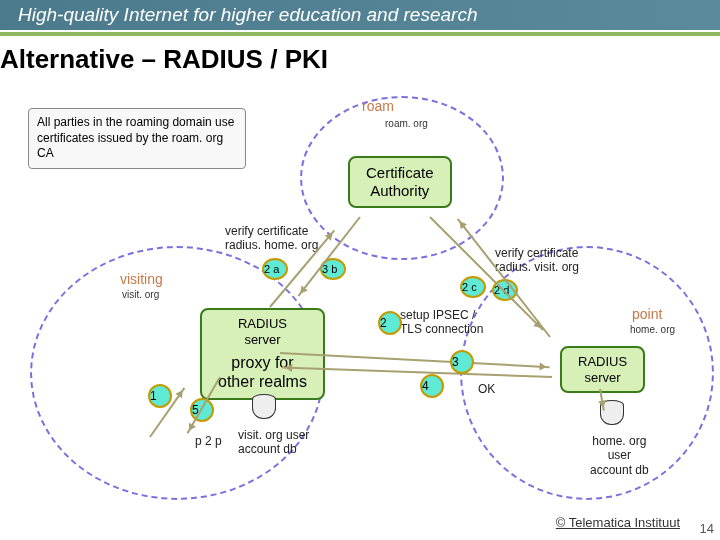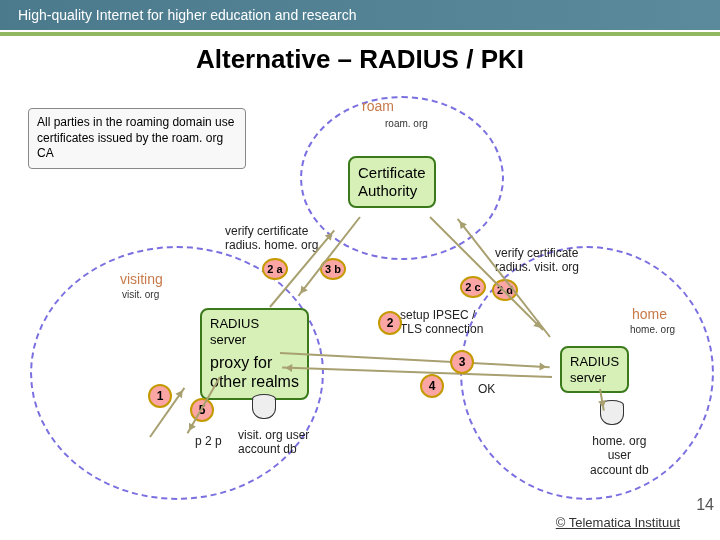--- a/index.html
+++ b/index.html
@@ -1,39 +1,39 @@
 <!DOCTYPE html>
 <html><head>
 <meta charset="utf-8">
 <style>
   html,body{margin:0;padding:0;width:720px;height:540px;font-family:Arial,Helvetica,sans-serif;background:#fff;overflow:hidden}
   .header{width:100%;height:30px;background:linear-gradient(to right,#4a7a8c 0%,#5a8a9c 100%);display:flex;align-items:center;color:#fff;font-size:12px}
   .logo{background:#fff;color:#1a4a6c;font-weight:bold;font-size:14px;padding:3px 8px;margin-left:4px;letter-spacing:1px}
   .logo sup{color:#d88;font-size:10px}
-  .tagline{margin-left:18px;font-size:14px}
+  .tagline{margin-left:18px;font-style:italic;font-size:19px}
   .hr-green{height:4px;background:#8fb860;margin-top:2px}
   .stage{position:relative;width:720px;height:500px}
-  .title{position:absolute;top:8px;width:100%;text-align:center;font-size:26px;font-weight:bold;font-family:Verdana,Arial,sans-serif}
+  .title{position:absolute;top:8px;width:100%;text-align:left;font-size:26px;font-weight:bold;font-family:Verdana,Arial,sans-serif}
   .note{position:absolute;border:1px solid #888;border-radius:4px;background:#f8f8f8;padding:6px 8px;font-size:12px;line-height:1.3}
   .circle{position:absolute;border:2px dashed #7a6fe0;border-radius:50%}
   .domain-label{position:absolute;color:#c77a4a;font-size:14px}
   .domain-sub{position:absolute;font-size:10px;color:#333}
-  .greenbox{position:absolute;background:#d6f0b8;border:2px solid #3a7a1a;border-radius:8px;padding:6px 8px;font-size:13px;text-align:left;line-height:1.2}
+  .greenbox{position:absolute;background:#d6f0b8;border:2px solid #3a7a1a;border-radius:8px;padding:6px 16px;font-size:13px;text-align:center;line-height:1.2}
   .greenbox.big{font-size:15px}
   .txt{position:absolute;font-size:12px;line-height:1.2;color:#222}
   .txt.right{text-align:right}
-  .numcircle{position:absolute;width:20px;height:20px;border:2px solid #c49a00;border-radius:50%;background:#fca5a5;font-size:12px;text-align:center;line-height:20px;font-weight:bold}
+  .numcircle{position:absolute;width:20px;height:20px;border:2px solid #c49a00;border-radius:50%;background:#5eead4;font-size:12px;text-align:left;line-height:20px;font-weight:normal}
   .numcircle.sm{width:22px;height:18px;line-height:18px;font-size:11px}
   .db{position:absolute;width:22px;height:26px}
   .db .top{width:22px;height:8px;border:1px solid #333;border-radius:50%;background:#eee}
   .db .body{width:22px;height:18px;border-left:1px solid #333;border-right:1px solid #333;border-bottom:1px solid #333;border-radius:0 0 11px 11px;background:#eee;margin-top:-4px}
   .arrow{position:absolute;height:2px;background:#a8a070;transform-origin:left center}
   .arrow::after{content:"";position:absolute;right:-1px;top:-3px;border:4px solid transparent;border-left:7px solid #a8a070}
   .footer{position:absolute;bottom:6px;right:40px;font-size:13px;text-decoration:underline;color:#333}
-  .pagenum{position:absolute;bottom:22px;right:6px;font-size:16px;color:#555}
+  .pagenum{position:absolute;bottom:0;right:6px;font-size:13px;color:#555}
 </style>
 </head>
 <body>
 
 <div class="header">
   <span class="tagline">High-quality Internet for higher education and research</span>
 </div>
 <div class="hr-green"></div>
 
 <div class="stage">
@@ -47,21 +47,21 @@
   <div class="note" style="left:28px;top:72px;width:200px">
     <span style="white-space:pre-line">All parties in the roaming domain use certificates issued by the roam. org CA</span>
   </div>
 
   <div class="domain-label" style="left:362px;top:62px">roam</div>
   <div class="domain-sub" style="left:385px;top:82px">roam. org</div>
 
   <div class="domain-label" style="left:120px;top:235px">visiting</div>
   <div class="domain-sub" style="left:122px;top:253px">visit. org</div>
 
-  <div class="domain-label" style="left:632px;top:270px">home</div>
+  <div class="domain-label" style="left:632px;top:270px">point</div>
   <div class="domain-sub" style="left:630px;top:288px">home. org</div>
 
   <div class="greenbox big" style="left:348px;top:120px;white-space:pre-line">Certificate
 Authority</div>
 
   <div class="txt" style="left:225px;top:188px;white-space:pre-line">verify certificate
 radius. home. org</div>
   <div class="txt" style="left:495px;top:210px;white-space:pre-line">verify certificate
 radius. visit. org</div>
 

